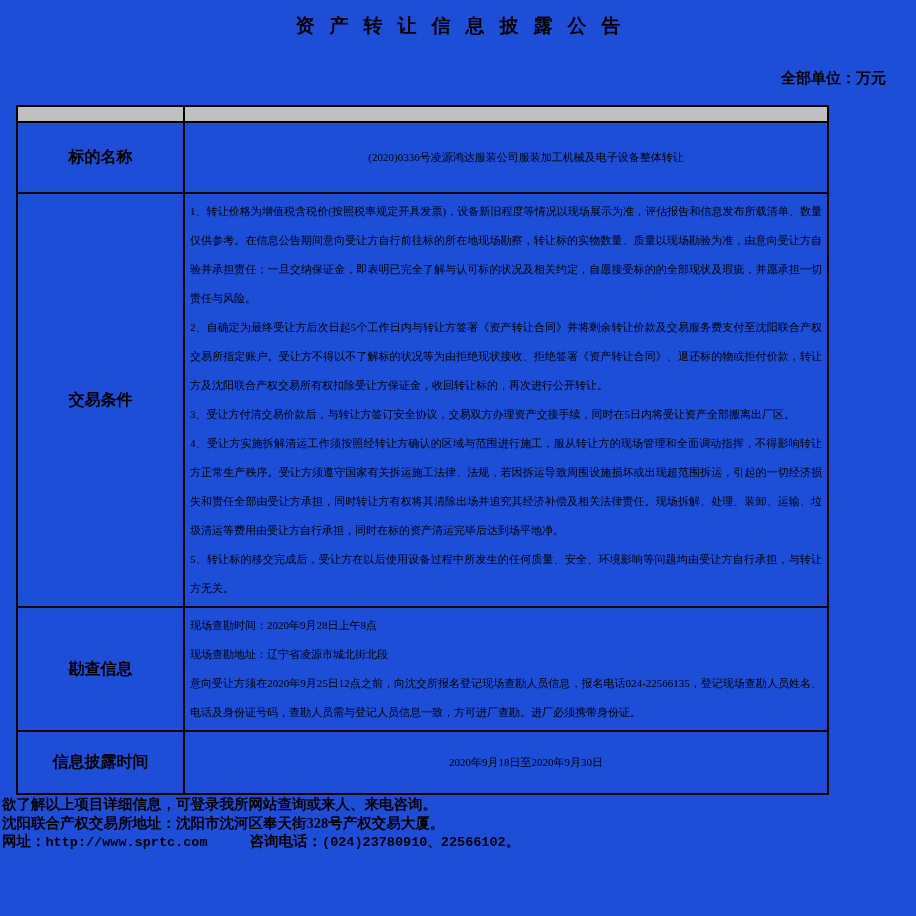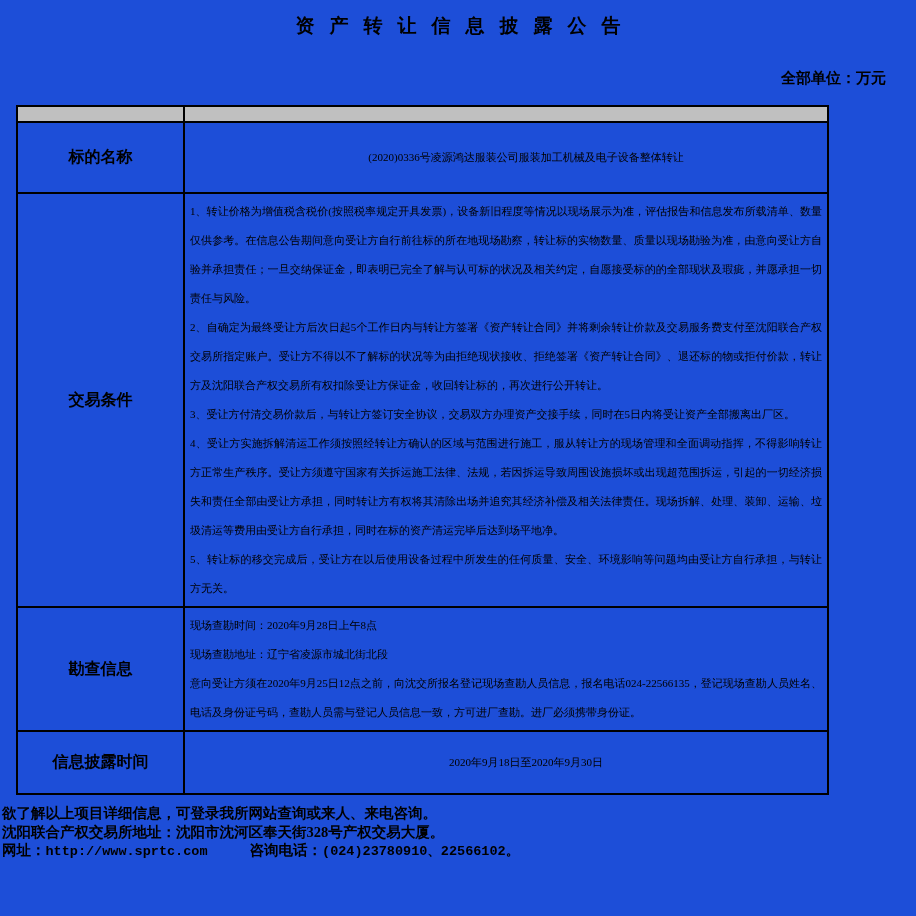--- a/index.html
+++ b/index.html
@@ -63,21 +63,20 @@
   td.row-disclosure { height: 63px; border-radius: 19px; }
   td.text-cell {
     font-size: 11px;
     line-height: 29px;
     padding: 3px 5px;
     text-align: justify;
   }
   td.text-cell p { margin: 0; }
   td.row-survey { height: 110px; vertical-align: top; }
   .footer {
-    margin-top: 9px;
     margin-left: 2px;
     font-size: 14.5px;
     font-weight: 600;
     line-height: 18.5px;
   }
   .mono {
     font-family: "Liberation Mono", "DejaVu Sans Mono", monospace;
     font-size: 13.5px;
     font-weight: 600;
   }

